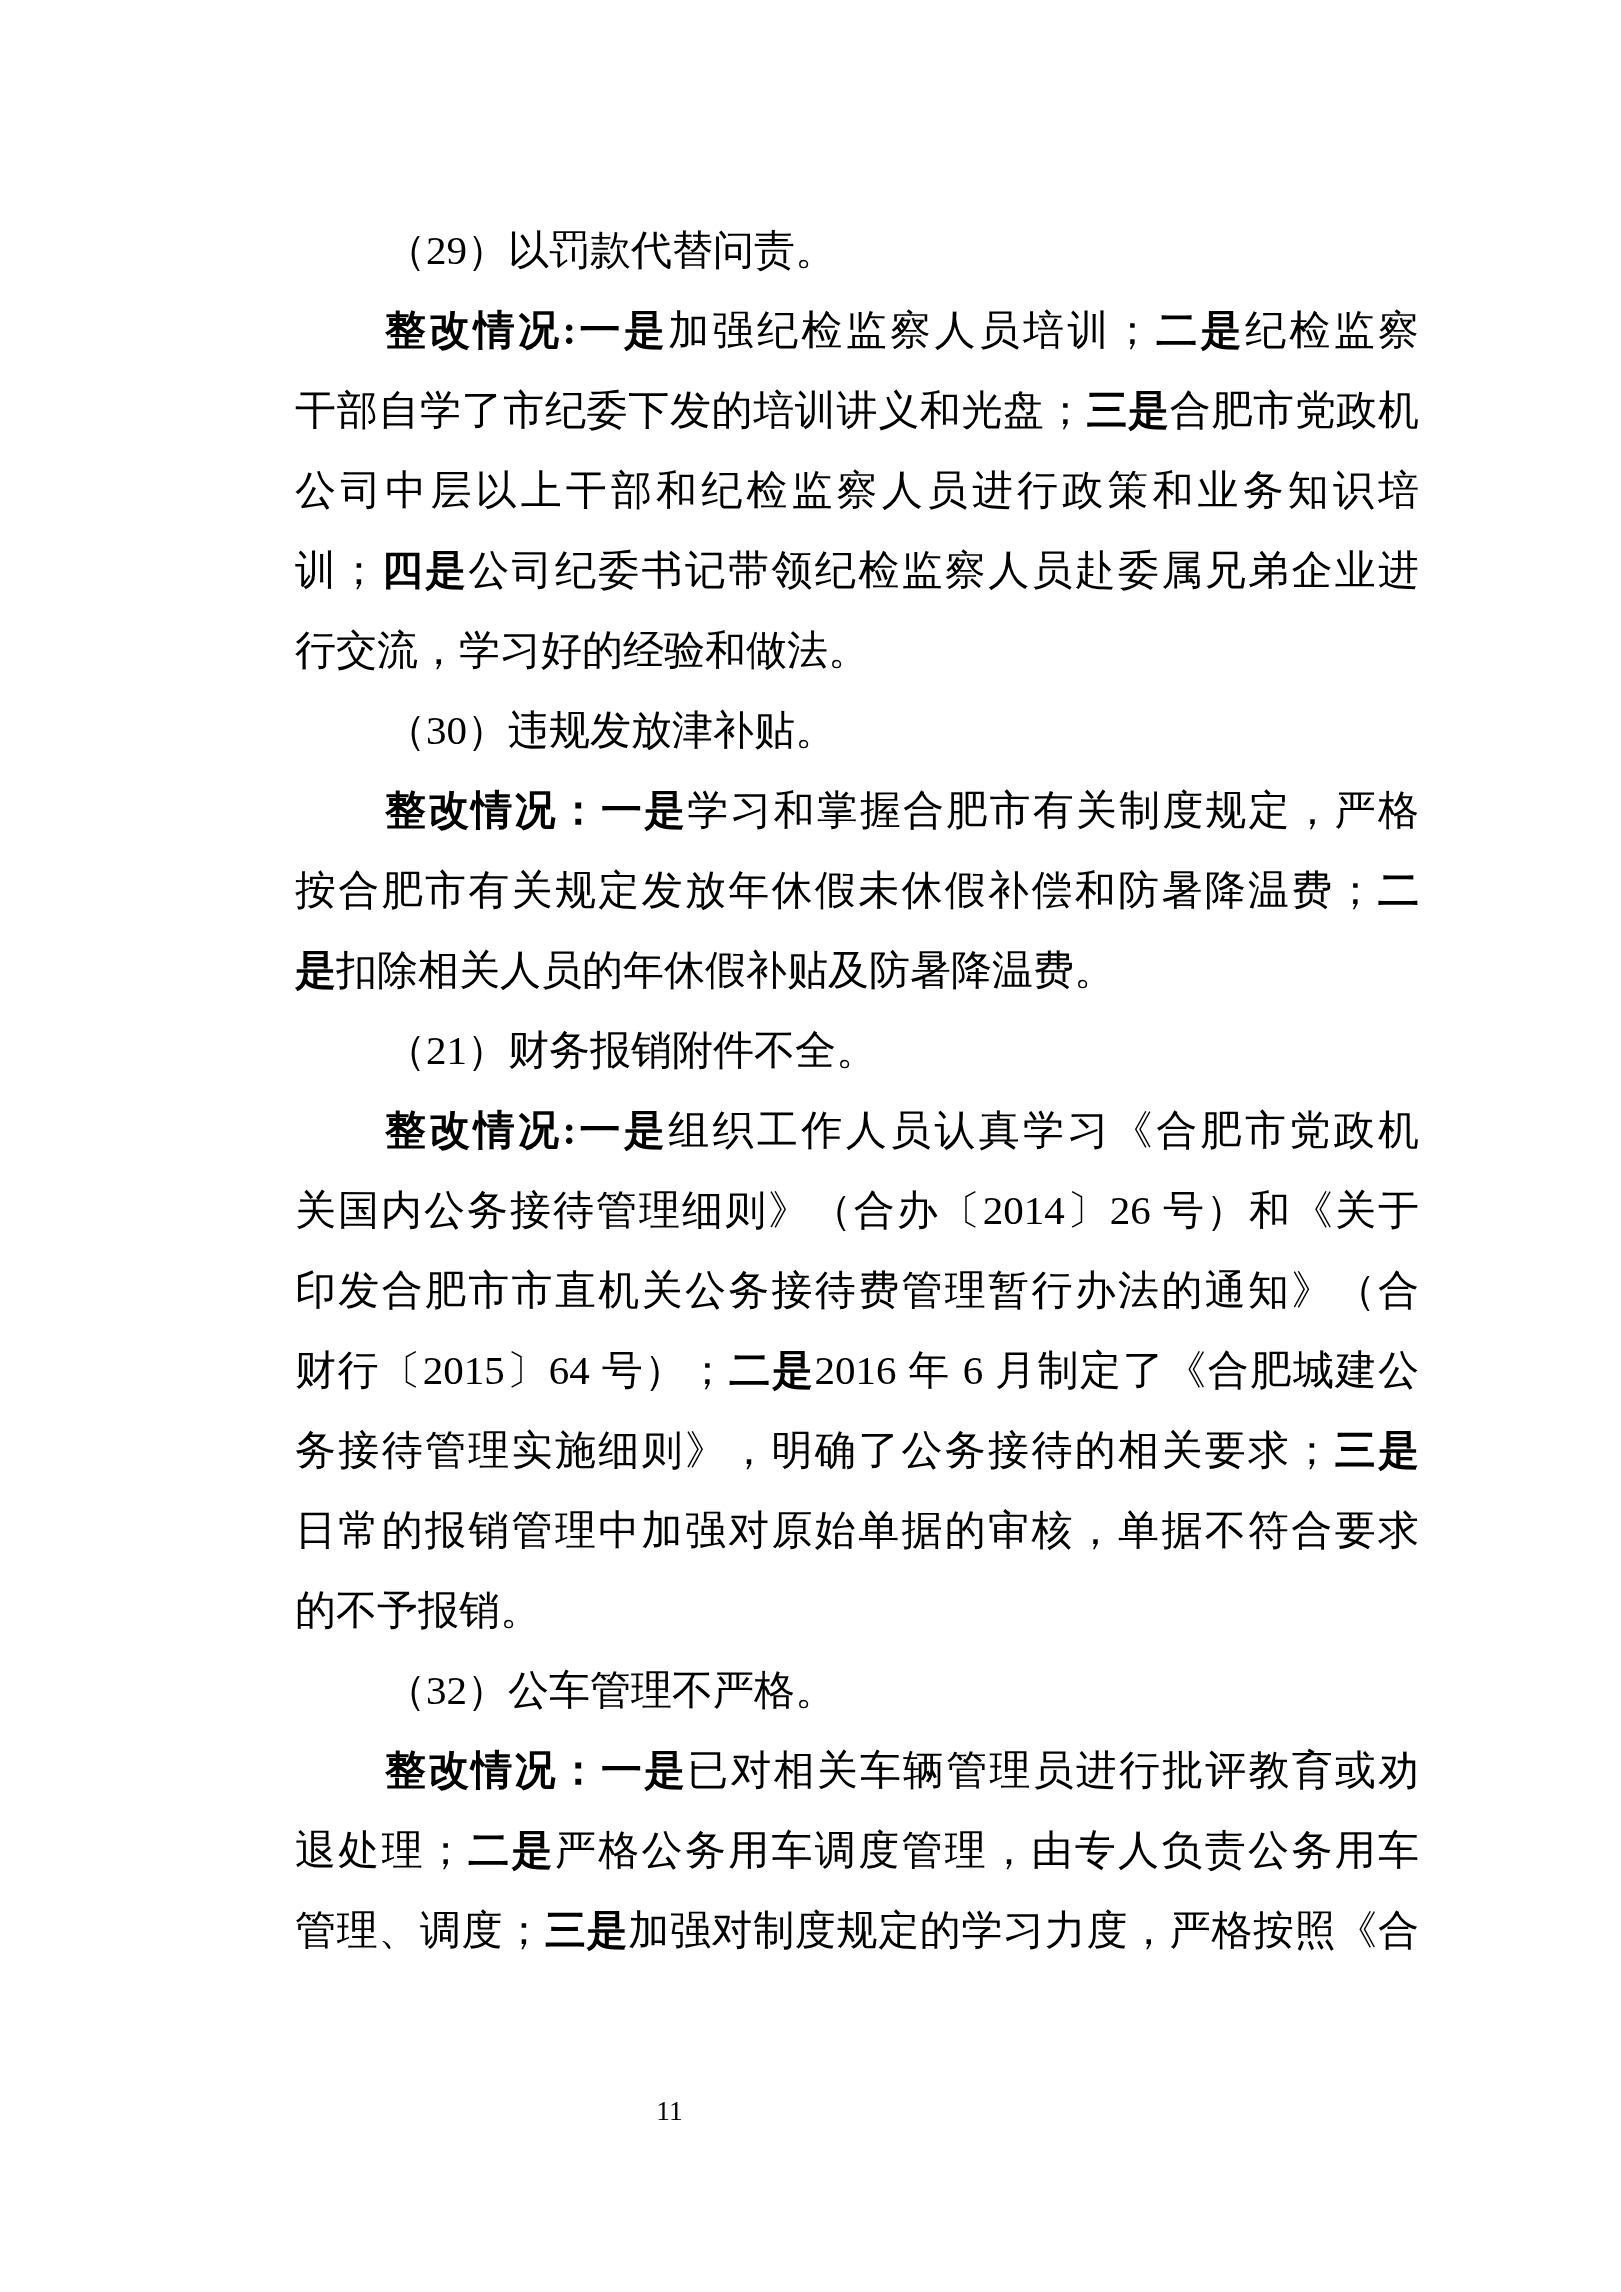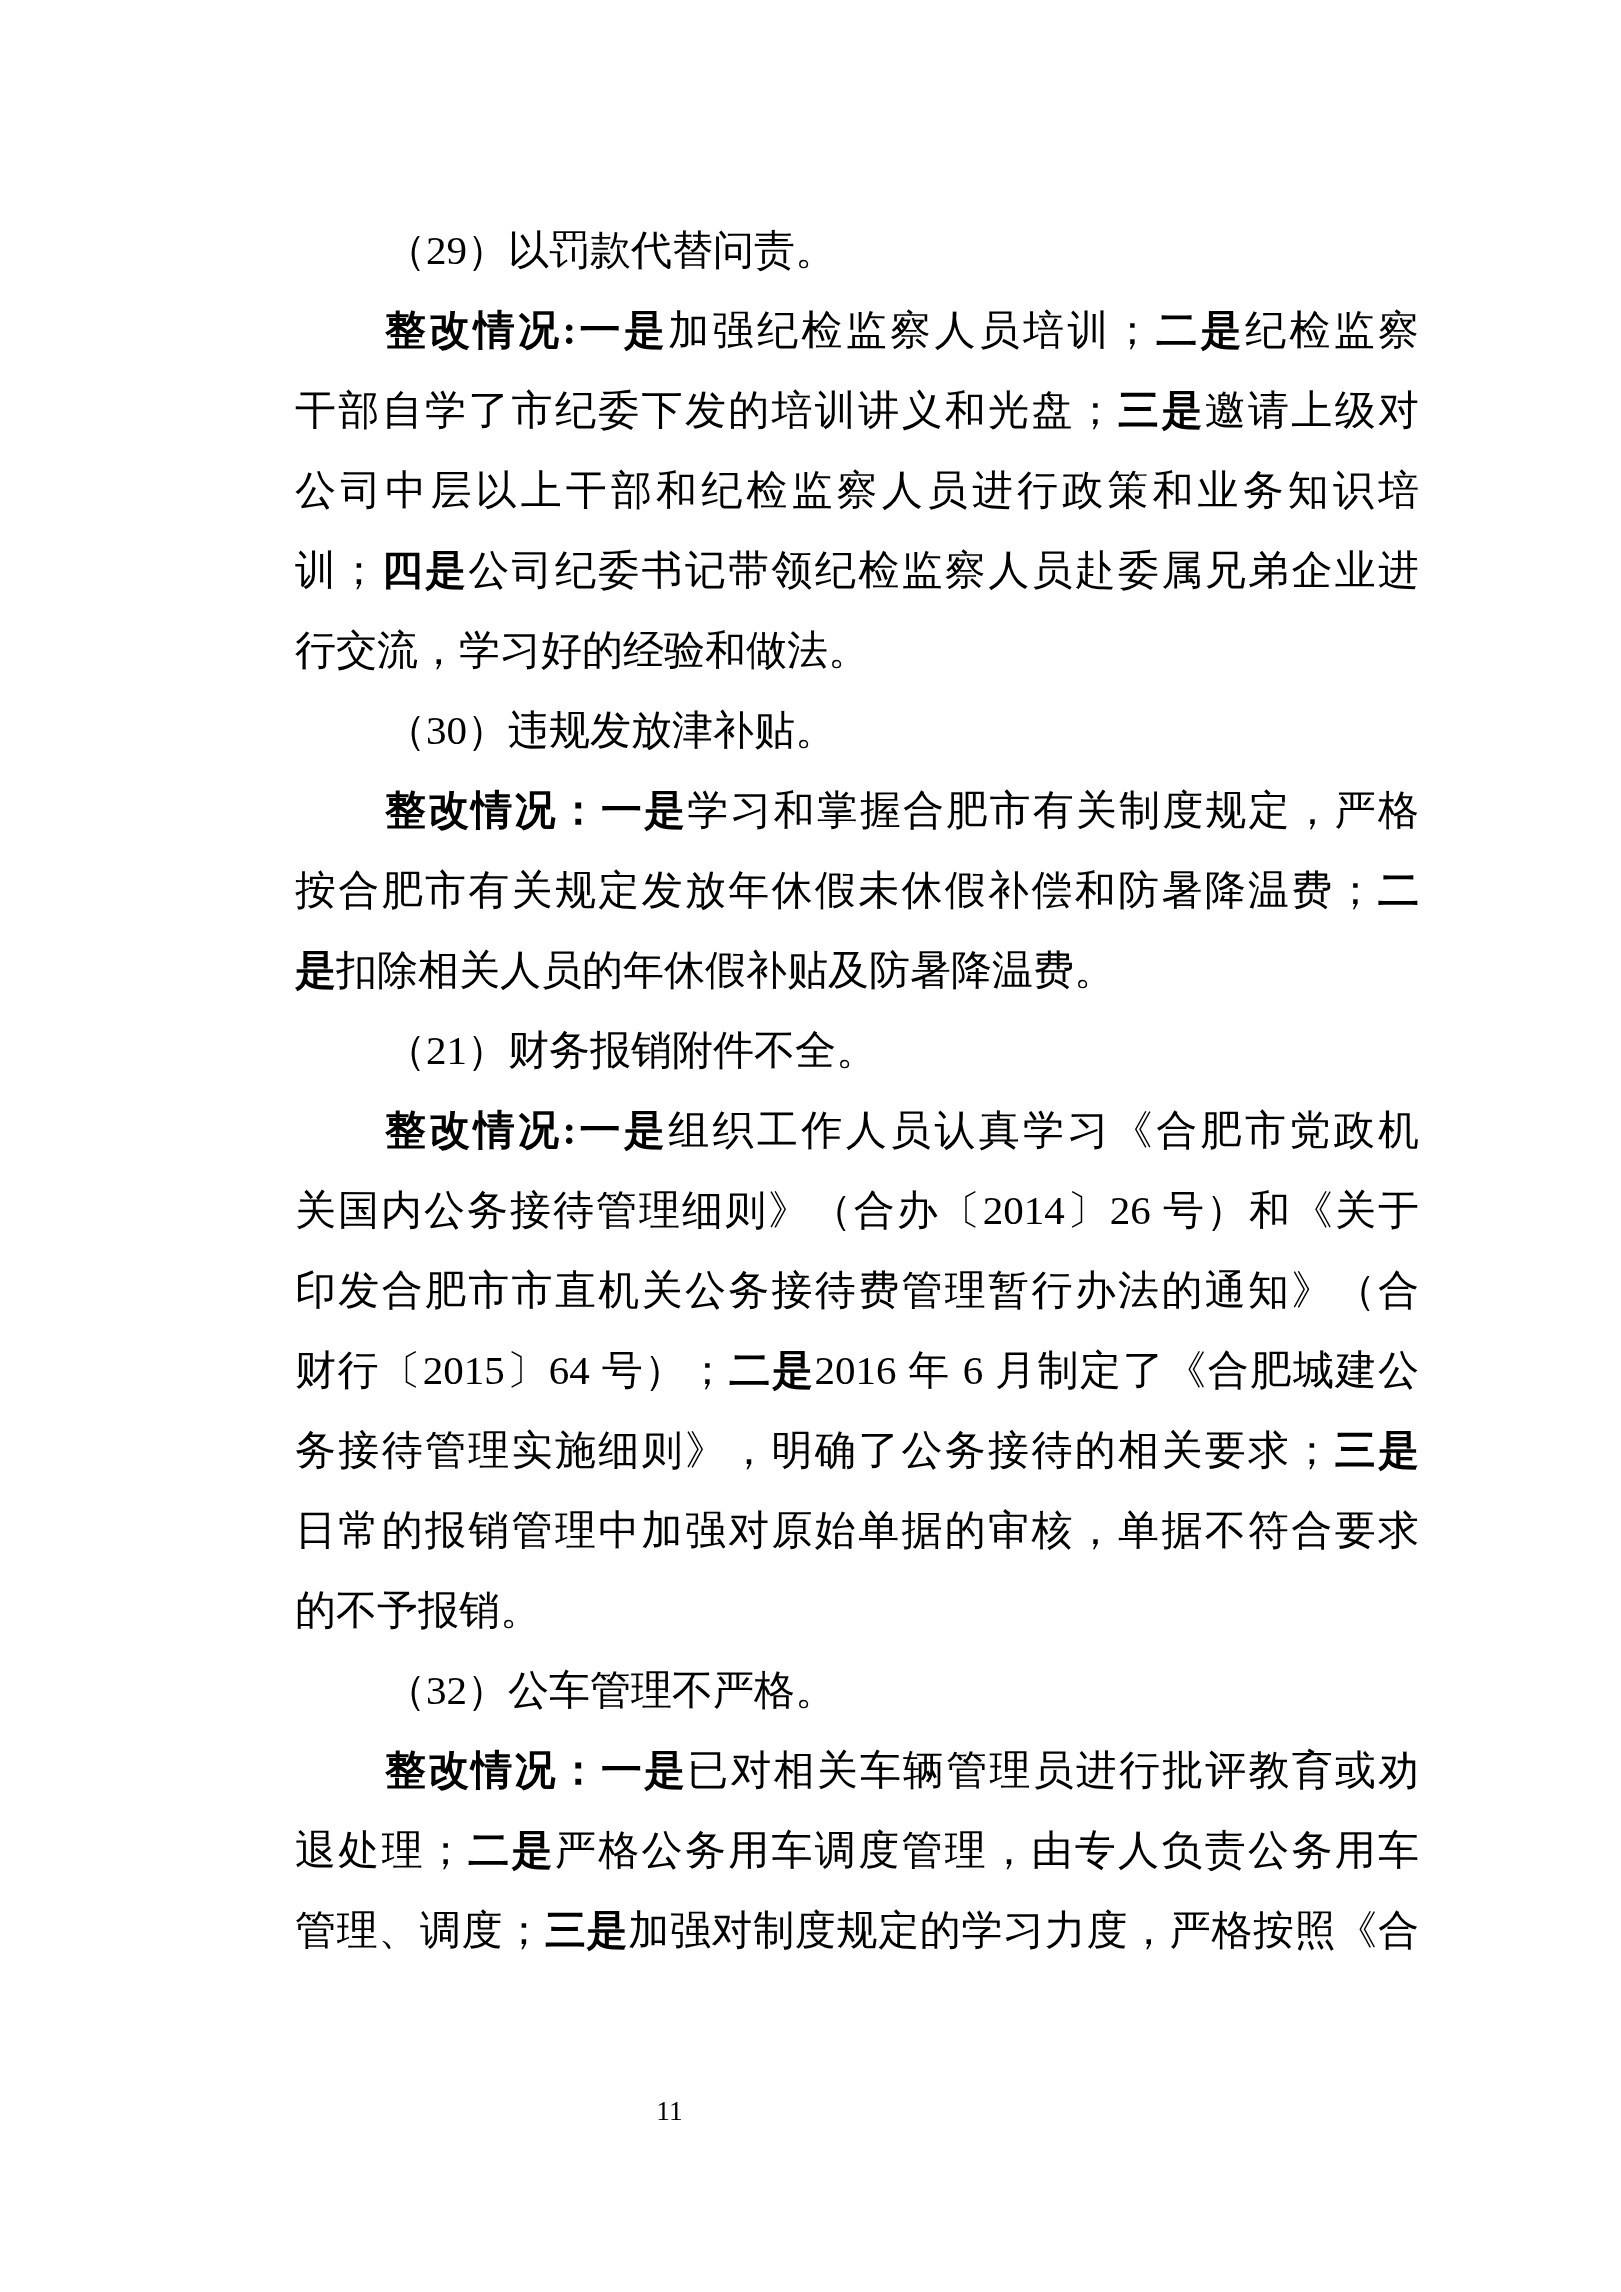--- a/index.html
+++ b/index.html
@@ -51,21 +51,21 @@
     color: #000000;
   }
 </style>
 </head>
 <body>
 
 <div class="page">
   <div class="text-block">
       <div class="line indent"><span>（29）以罚款代替问责。</span></div>
       <div class="line indent fill"><span class="b">整改情况:</span><span class="b">一是</span><span>加强纪检监察人员培训；</span><span class="b">二是</span><span>纪检监察</span></div>
-      <div class="line fill"><span>干部自学了市纪委下发的培训讲义和光盘；</span><span class="b">三是</span><span>邀请上级对</span></div>
+      <div class="line fill"><span>干部自学了市纪委下发的培训讲义和光盘；</span><span class="b">三是</span><span>合肥市党政机</span></div>
       <div class="line fill"><span>公司中层以上干部和纪检监察人员进行政策和业务知识培</span></div>
       <div class="line fill"><span>训；</span><span class="b">四是</span><span>公司纪委书记带领纪检监察人员赴委属兄弟企业进</span></div>
       <div class="line"><span>行交流，学习好的经验和做法。</span></div>
       <div class="line indent"><span>（30）违规发放津补贴。</span></div>
       <div class="line indent fill"><span class="b">整改情况：</span><span class="b">一是</span><span>学习和掌握合肥市有关制度规定，严格</span></div>
       <div class="line fill"><span>按合肥市有关规定发放年休假未休假补偿和防暑降温费；</span><span class="b">二</span></div>
       <div class="line"><span class="b">是</span><span>扣除相关人员的年休假补贴及防暑降温费。</span></div>
       <div class="line indent"><span>（21）财务报销附件不全。</span></div>
       <div class="line indent fill"><span class="b">整改情况:</span><span class="b">一是</span><span>组织工作人员认真学习《合肥市党政机</span></div>
       <div class="line fill"><span>关国内公务接待管理细则》（合办〔2014〕26 号）和《关于</span></div>

